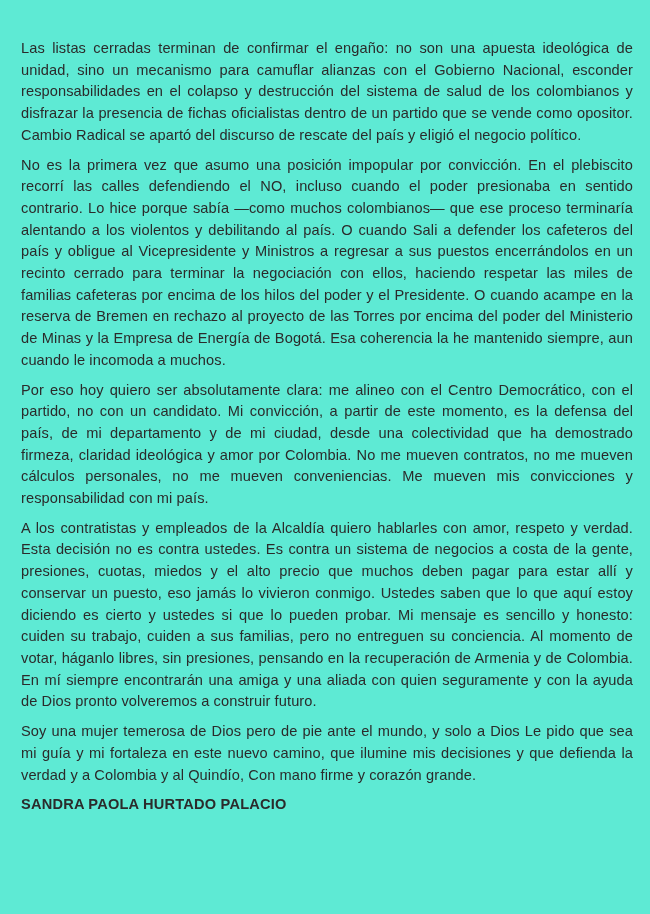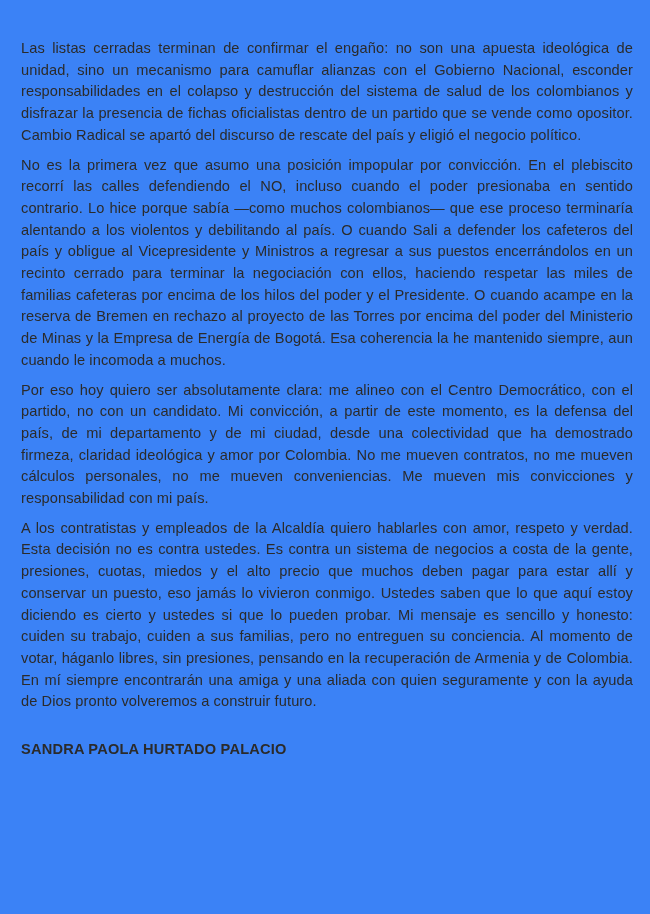--- a/index.html
+++ b/index.html
@@ -7,41 +7,42 @@
     padding: 0;
     background: #ffffff;
   }
   .page {
     position: relative;
     width: 650px;
     height: 914px;
     box-sizing: border-box;
     margin: 0 auto;
     padding: 38px 17px 0 21px;
-    background: #3b82f6;
+    background: #5eead4;
     overflow: hidden;
     font-family: "Liberation Sans", "DejaVu Sans", sans-serif;
     font-size: 14.6px;
     line-height: 21.7px;
     color: #2b2b2b;
   }
   .page p {
     margin: 0 0 8px 0;
     text-align: justify;
     letter-spacing: 0.1px;
   }
   .page p.signature {
     font-weight: bold;
     text-align: left;
-    margin-top: 26px;
+    margin-top: 8px;
     letter-spacing: 0.2px;
   }
 </style>
 </head>
 <body>
 
 <div class="page">
   <p>Las listas cerradas terminan de confirmar el engaño: no son una apuesta ideológica de unidad, sino un mecanismo para camuflar alianzas con el Gobierno Nacional, esconder responsabilidades en el colapso y destrucción del sistema de salud de los colombianos y disfrazar la presencia de fichas oficialistas dentro de un partido que se vende como opositor. Cambio Radical se apartó del discurso de rescate del país y eligió el negocio político.</p>
   <p>No es la primera vez que asumo una posición impopular por convicción. En el plebiscito recorrí las calles defendiendo el NO, incluso cuando el poder presionaba en sentido contrario. Lo hice porque sabía —como muchos colombianos— que ese proceso terminaría alentando a los violentos y debilitando al país. O cuando Sali a defender los cafeteros del país y obligue al Vicepresidente y Ministros a regresar a sus puestos encerrándolos en un recinto cerrado para terminar la negociación con ellos, haciendo respetar las miles de familias cafeteras por encima de los hilos del poder y el Presidente. O cuando acampe en la reserva de Bremen en rechazo al proyecto de las Torres por encima del poder del Ministerio de Minas y la Empresa de Energía de Bogotá. Esa coherencia la he mantenido siempre, aun cuando le incomoda a muchos.</p>
   <p>Por eso hoy quiero ser absolutamente clara: me alineo con el Centro Democrático, con el partido, no con un candidato. Mi convicción, a partir de este momento, es la defensa del país, de mi departamento y de mi ciudad, desde una colectividad que ha demostrado firmeza, claridad ideológica y amor por Colombia. No me mueven contratos, no me mueven cálculos personales, no me mueven conveniencias. Me mueven mis convicciones y responsabilidad con mi país.</p>
   <p>A los contratistas y empleados de la Alcaldía quiero hablarles con amor, respeto y verdad. Esta decisión no es contra ustedes. Es contra un sistema de negocios a costa de la gente, presiones, cuotas, miedos y el alto precio que muchos deben pagar para estar allí y conservar un puesto, eso jamás lo vivieron conmigo. Ustedes saben que lo que aquí estoy diciendo es cierto y ustedes si que lo pueden probar. Mi mensaje es sencillo y honesto: cuiden su trabajo, cuiden a sus familias, pero no entreguen su conciencia. Al momento de votar, háganlo libres, sin presiones, pensando en la recuperación de Armenia y de Colombia. En mí siempre encontrarán una amiga y una aliada con quien seguramente y con la ayuda de Dios pronto volveremos a construir futuro.</p>
+  <p>Soy una mujer temerosa de Dios pero de pie ante el mundo, y solo a Dios Le pido que sea mi guía y mi fortaleza en este nuevo camino, que ilumine mis decisiones y que defienda la verdad y a Colombia y al Quindío, Con mano firme y corazón grande.</p>
   <p class="signature">SANDRA PAOLA HURTADO PALACIO</p>
 </div>
 
 </body></html>

